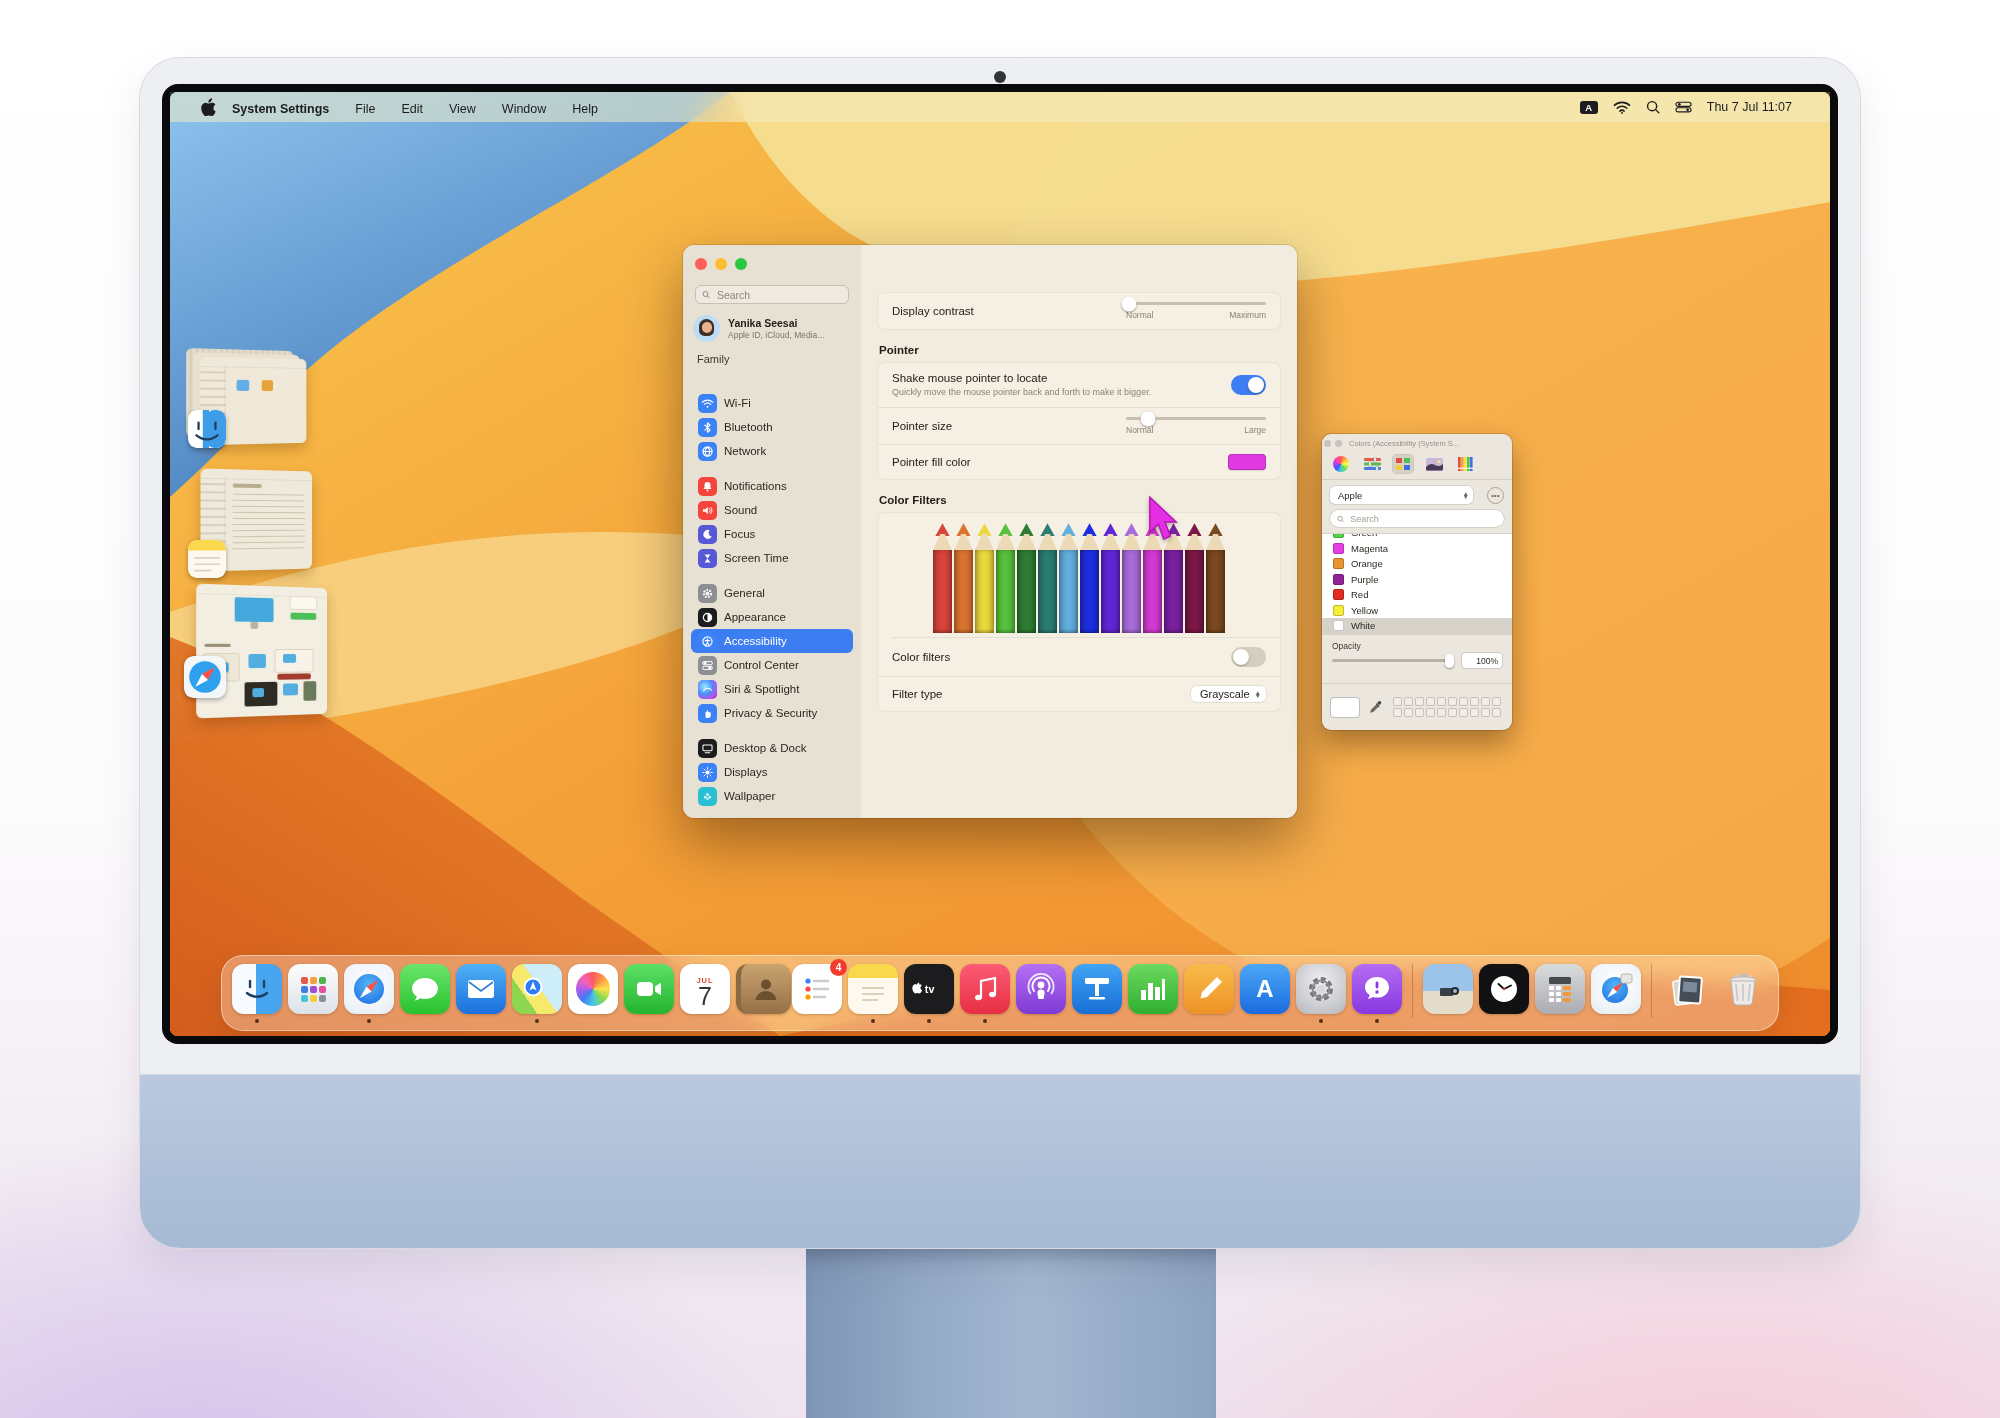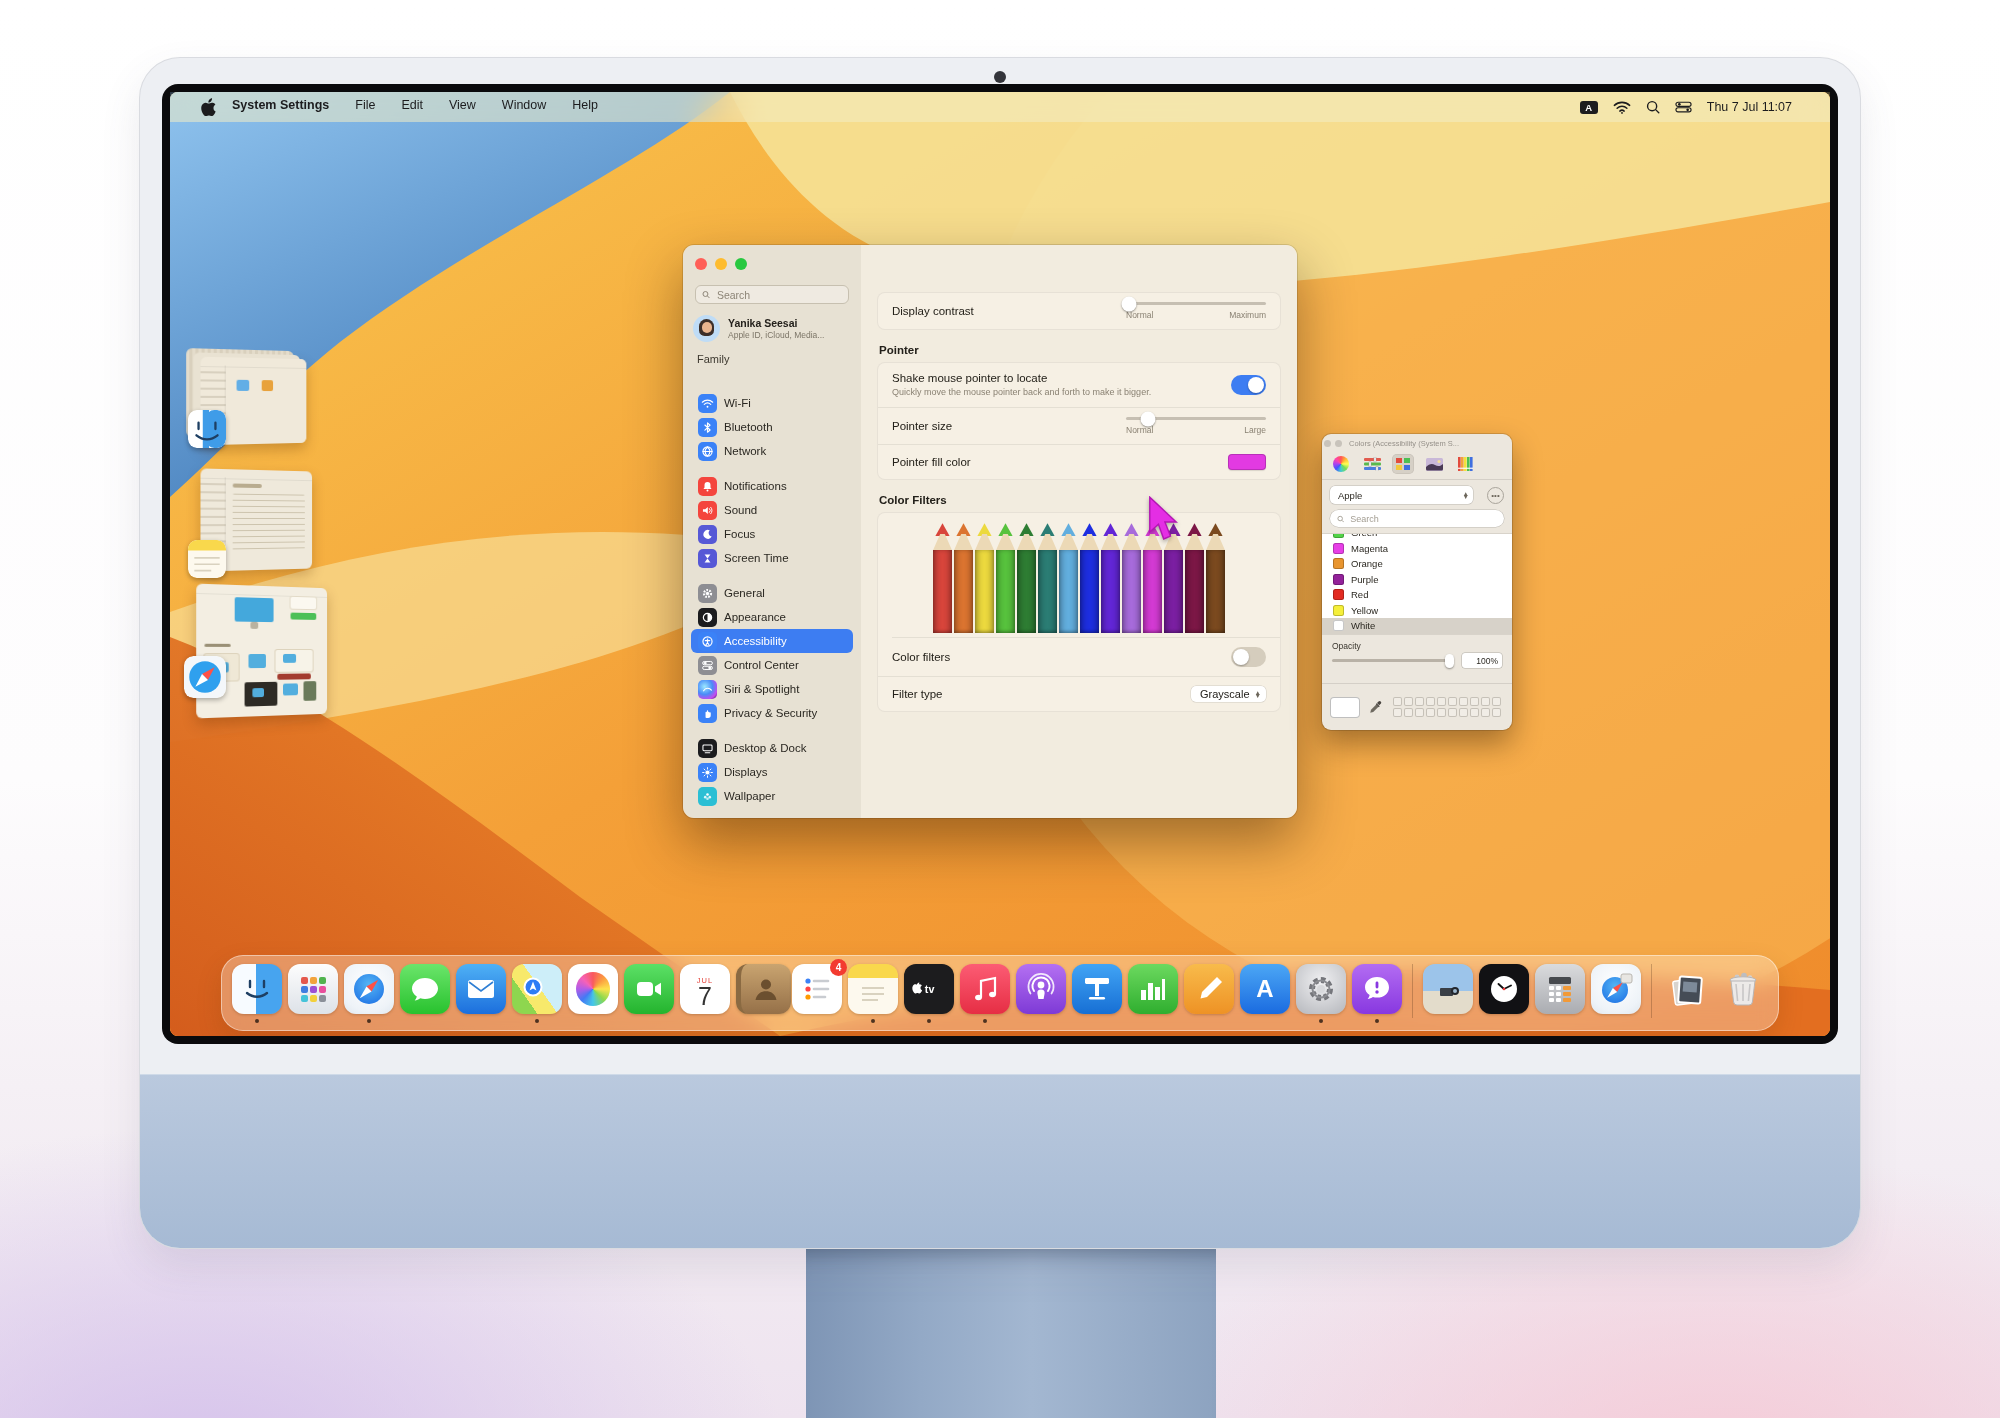--- a/index.html
+++ b/index.html
@@ -21,21 +21,21 @@
   .camera{position:absolute;left:50%;top:13px;width:12px;height:12px;margin-left:-6px;border-radius:50%;background:#33343a}
   .chin{position:absolute;left:0;right:0;bottom:0;height:174px;
     background:linear-gradient(180deg,#bac9de 0%,#a6bad4 100%);
     box-shadow:inset 0 1px 0 #cfdae8}
   .bezel{position:absolute;left:22px;top:26px;width:1676px;height:960px;background:#0a0a0c;border-radius:16px;padding:8px;box-sizing:border-box}
   .screen{position:relative;width:1660px;height:944px;border-radius:8px;overflow:hidden;background:#f2992f}
   .wallpaper{position:absolute;inset:0}
   
   .menubar{position:absolute;left:0;right:0;top:0;height:30px;display:flex;align-items:center;justify-content:space-between;
     background:rgba(243,236,196,.55);backdrop-filter:blur(14px);color:#1c1c1e;font-size:12.5px}
-  .mb-left{display:flex;align-items:flex-start;gap:0;padding-left:30px}
+  .mb-left{display:flex;align-items:flex-end;gap:0;padding-left:30px}
   .mb-apple{display:inline-flex;width:16px;margin-right:16px}
   .mb-item{padding:0 13px;white-space:nowrap}
   .mb-bold{font-weight:700;padding:0 13px 0 0}
   .mb-right{display:flex;align-items:center;gap:15px;padding-right:38px}
   .mb-input{width:18px;height:13px;background:#1d1d1f;color:#fff;border-radius:3px;font-size:9.5px;font-weight:700;display:flex;align-items:center;justify-content:center}
   .mb-ic{display:inline-flex}
   .mb-clock{font-size:12.5px;white-space:nowrap}
   
   .pv{position:absolute;border-radius:6px;background:#efe9db;box-shadow:0 6px 14px rgba(90,40,0,.28);transform:perspective(520px) rotateY(16deg)}
   .pv .layer{position:absolute;border-radius:6px;background:repeating-linear-gradient(90deg,#e4dccb 0 3px,#d9d0bd 3px 6px)}
@@ -58,21 +58,21 @@
   .dk-finder{background:linear-gradient(90deg,#f7fbff 0 47%,#47a4ef 47% 100%)}
   .dk-launchpad{background:linear-gradient(180deg,#fdfdfd,#dde2e8)}
   .dk-safari,.dk-safari-window{background:radial-gradient(circle at 50% 40%,#ffffff 0%,#eef3f8 70%,#dfe7ef 100%)}
   .dk-messages{background:linear-gradient(180deg,#6be56b,#28c22e)}
   .dk-mail{background:linear-gradient(180deg,#4fb1f5,#1c6fdd)}
   .dk-maps{background:linear-gradient(55deg,#8ed64f 0 30%,#f7e96b 30% 54%,#cdeef9 54% 100%)}
   .dk-photos{background:#fff}
   .dk-photos i{position:absolute;inset:8px;border-radius:50%;background:conic-gradient(#f9595f,#fb9d41,#fde24d,#8bd94e,#43c6e8,#4479f4,#b15ce8,#f661b7,#f9595f)}
   .dk-facetime{background:linear-gradient(180deg,#5ce066,#24b42e)}
   .dk-calendar{background:#fff;flex-direction:column}
-  .cal-m{font-size:7.5px;font-weight:400;color:#e5443c;letter-spacing:1px;margin-top:7px}
+  .cal-m{font-size:7.5px;font-weight:700;color:#e5443c;letter-spacing:1px;margin-top:7px}
   .cal-d{font-size:25px;color:#333;font-weight:300;line-height:.95}
   .dk-contacts{background:linear-gradient(180deg,#c9a470,#957048);border-left:5px solid #8a6a42}
   .dk-reminders{background:#fff}
   .dk-notes{background:linear-gradient(180deg,#f9d84c 0 27%,#fdf9ee 27% 100%)}
   .dk-tv{background:#1c1c1e;flex-direction:row;gap:2px}
   .dk-music{background:linear-gradient(180deg,#fc5c74,#e62e44)}
   .dk-podcasts{background:linear-gradient(180deg,#b470f2,#7e3ad6)}
   .dk-keynote{background:linear-gradient(180deg,#41a4f5,#176fd4)}
   .dk-numbers{background:linear-gradient(180deg,#6cd95f,#2fae2f)}
   .dk-pages{background:linear-gradient(180deg,#f8bb4b,#ee9225)}

